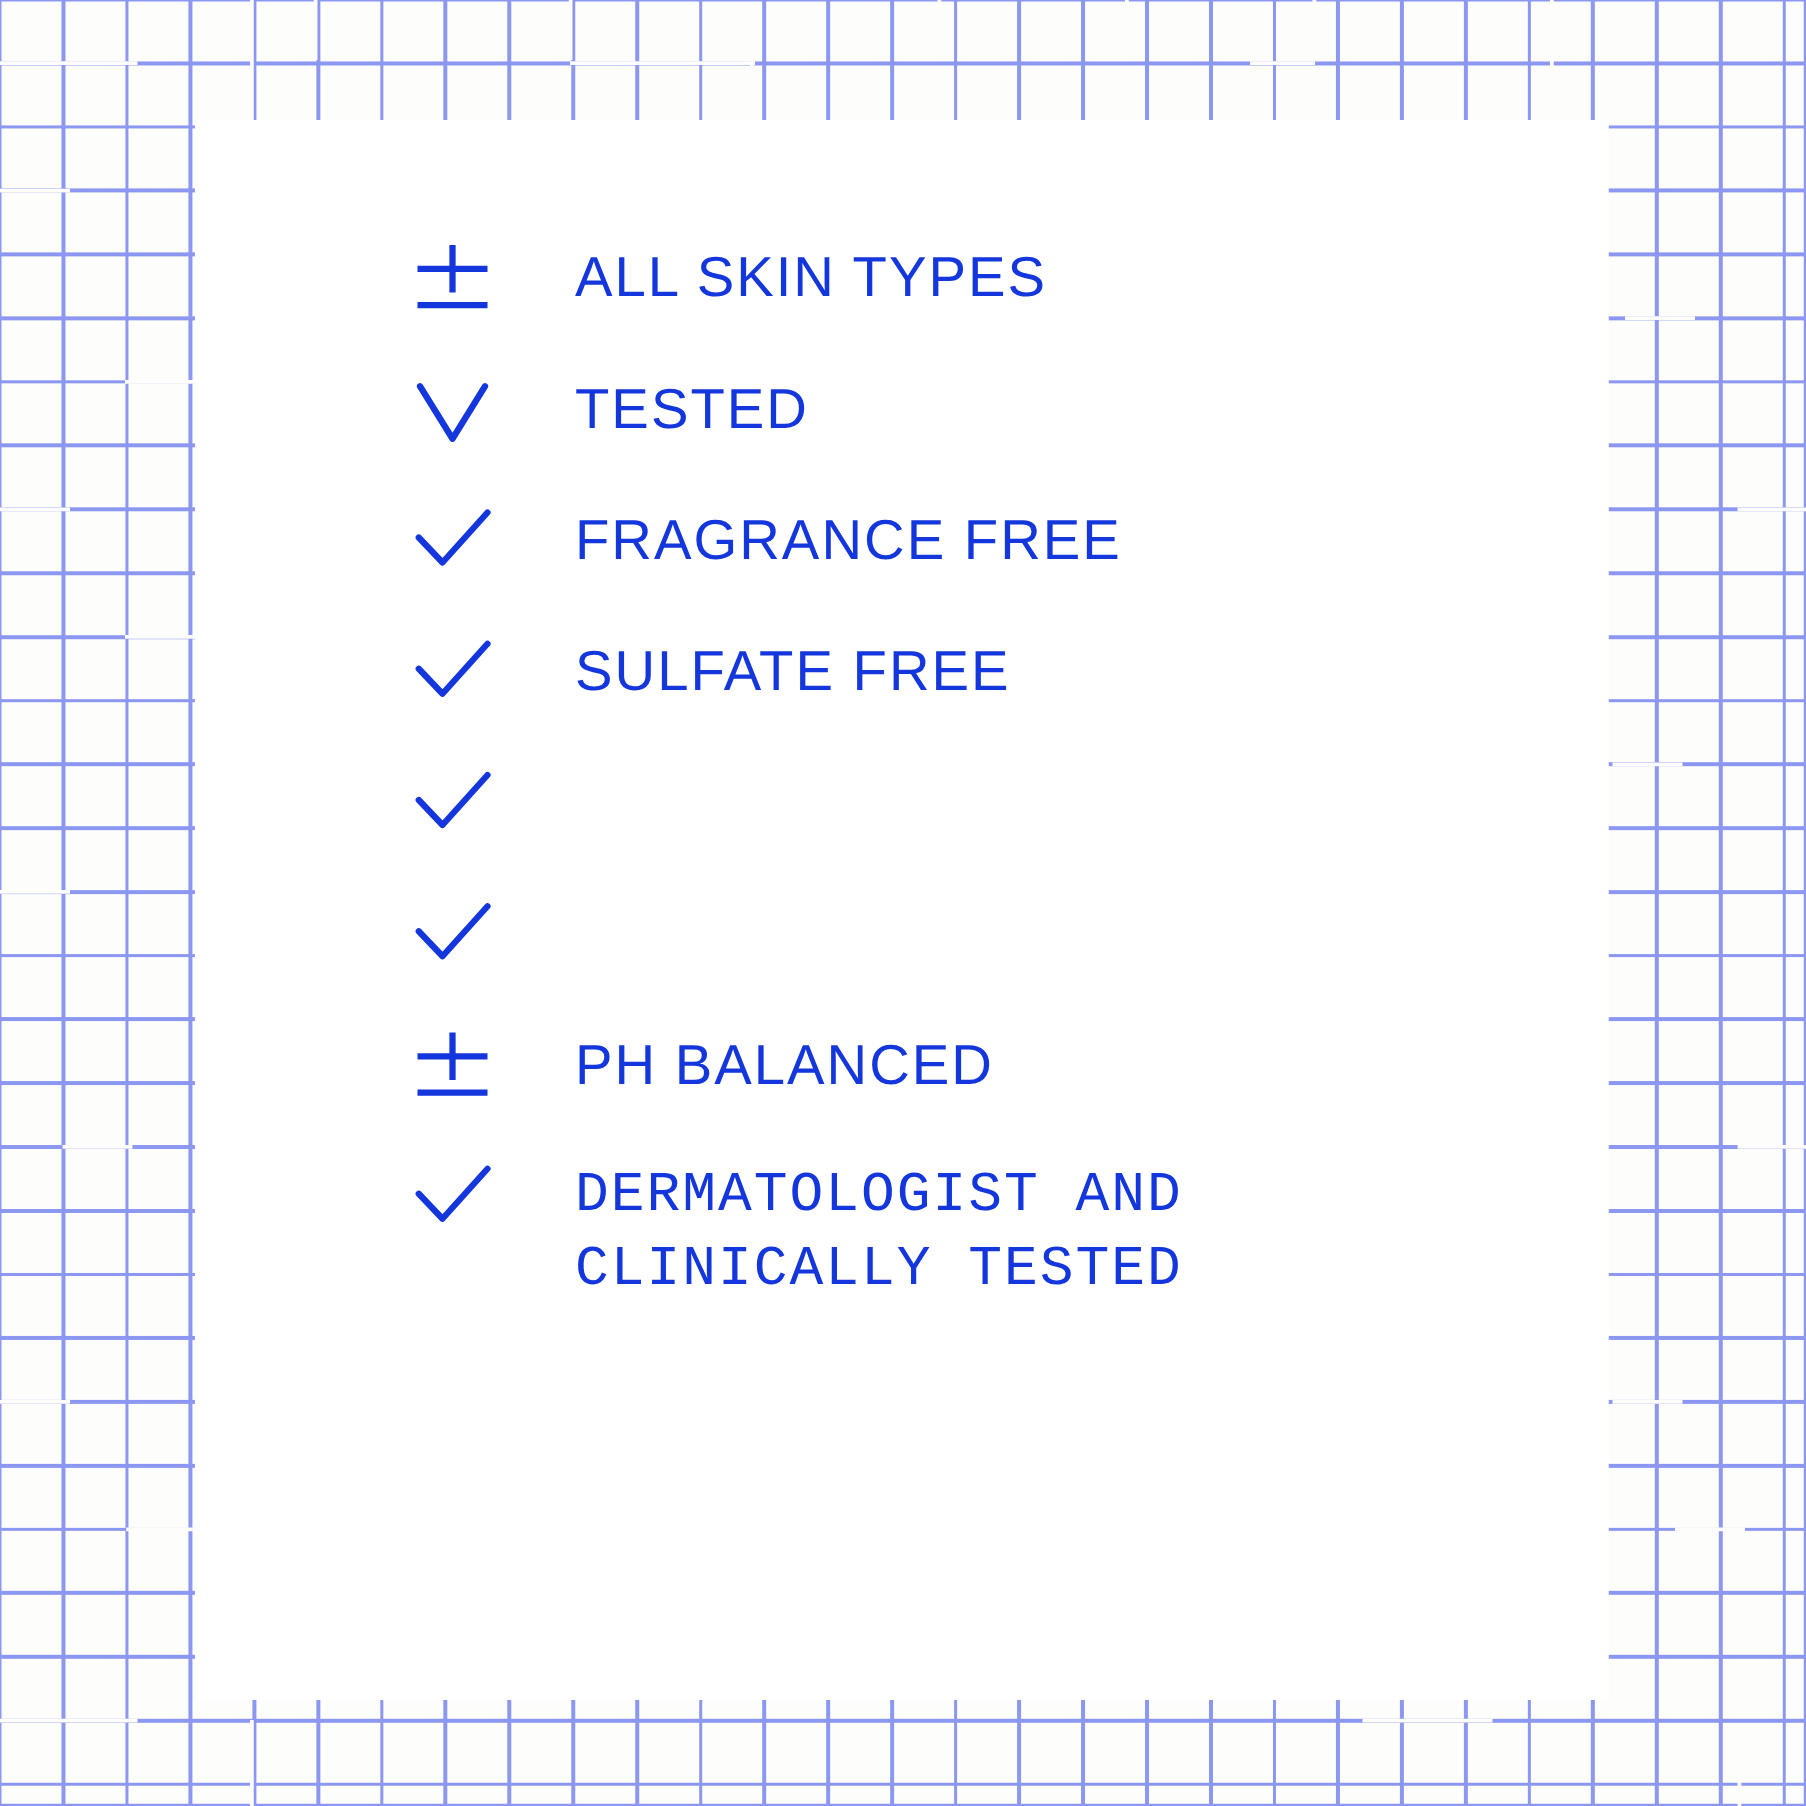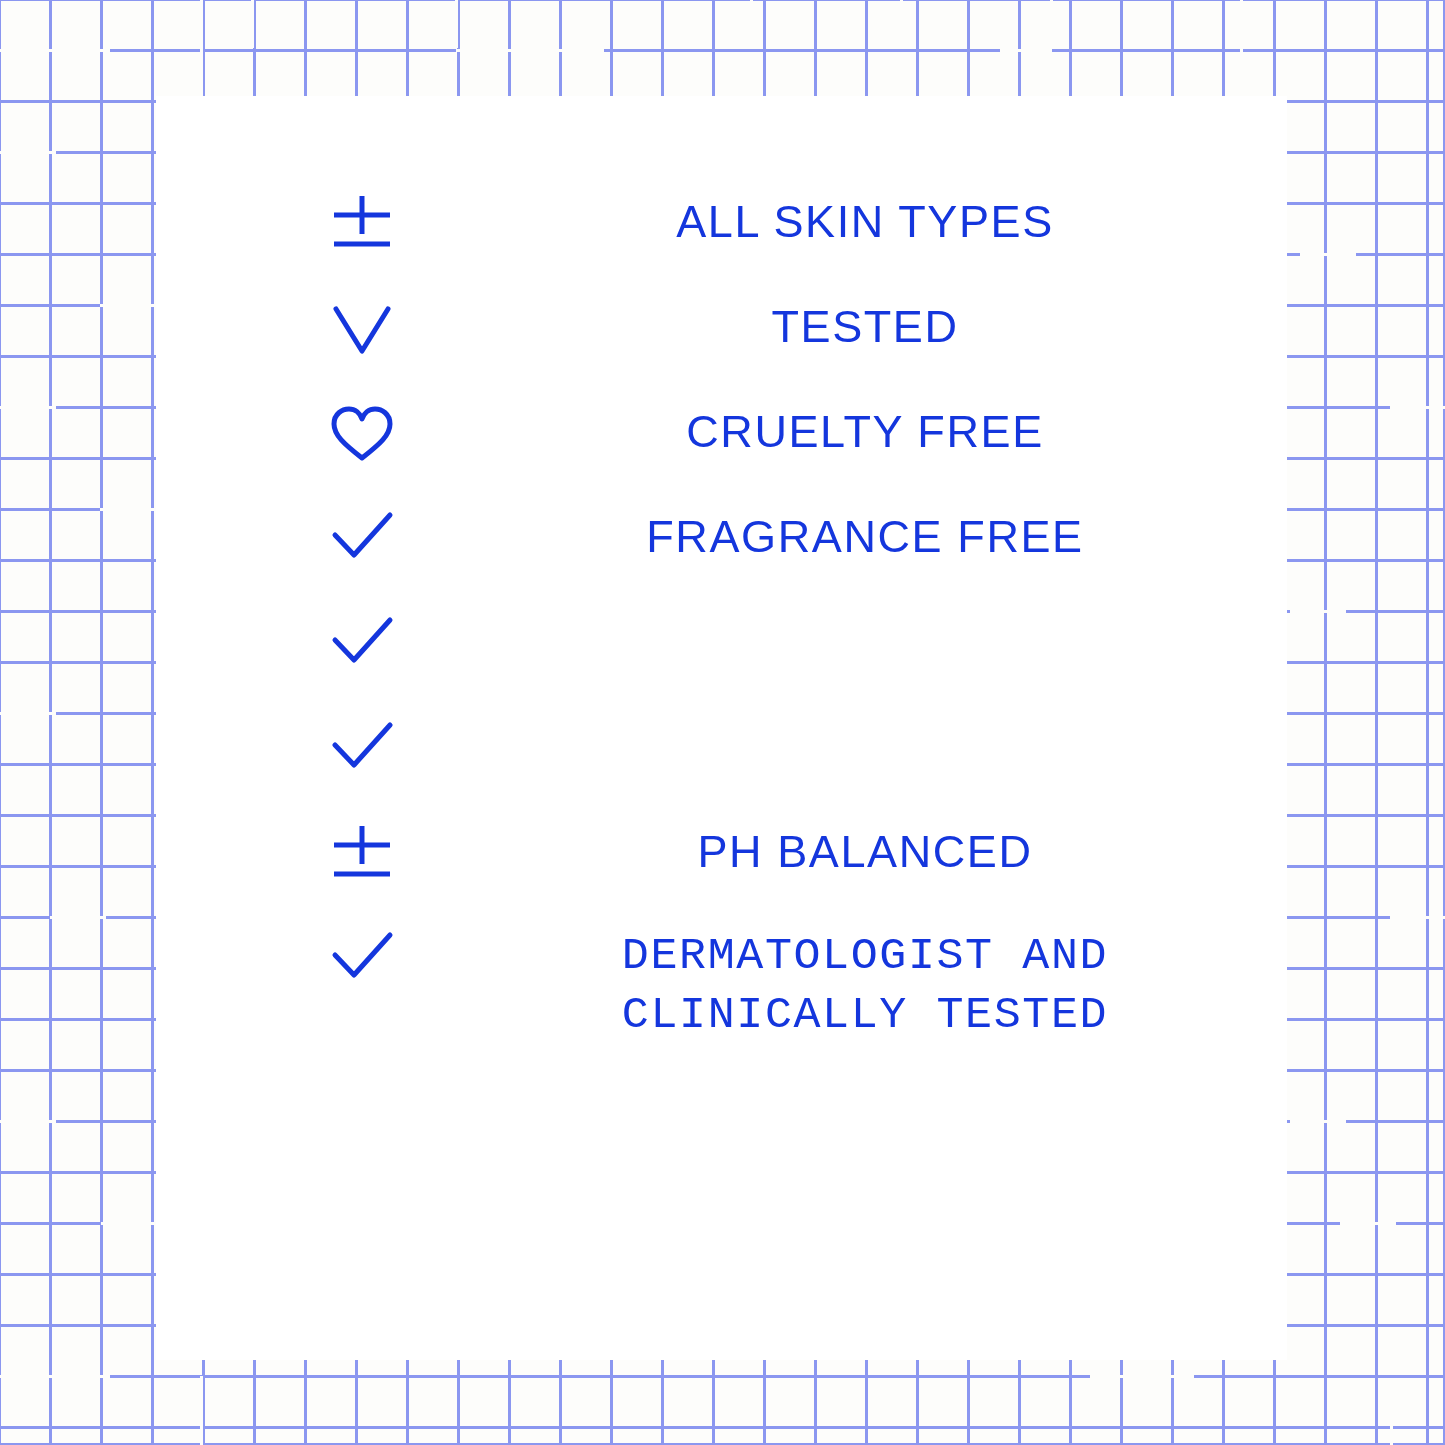--- a/index.html
+++ b/index.html
@@ -14,21 +14,20 @@
     font-family: "Liberation Sans", sans-serif;
     background: #fdfdfb;
   }
 
   #stage {
     position: relative;
     width: 1445px;
     height: 1445px;
     background: #fdfdfb;
     overflow: hidden;
-    text-align: center;
   }
 
   
   .grid-backdrop {
     position: absolute;
     inset: 0;
     background-color: #fdfdfb;
     background-image:
       repeating-linear-gradient(to right,
         #8b97f0 0px, #8b97f0 3px, transparent 3px, transparent 51px),
@@ -146,38 +145,38 @@
 
       <div class="claim-row">
         <div class="claim-icon">
           <svg width="64" height="62" viewBox="0 0 64 62" fill="none">
             <polyline points="6,10 32,52 58,10" stroke="#1436dd" stroke-width="5" stroke-linecap="round" stroke-linejoin="round"></polyline>
           </svg>
         </div>
         <div class="claim-label">TESTED</div>
       </div>
 
-      <div class="claim-row">
-        <div class="claim-icon">
-          <svg width="64" height="62" viewBox="0 0 64 62" fill="none">
-            <path d="M32 54 C 14 40, 4 31, 4 20 C 4 10, 12 5, 19 5 C 25 5, 30 9, 32 15 C 34 9, 39 5, 45 5 C 52 5, 60 10, 60 20 C 60 31, 50 40, 32 54 Z" stroke="#1436dd" stroke-width="5" stroke-linejoin="round"></path>
-          </svg>
-        </div>
-        <div class="claim-label">CRUELTY FREE</div>
-      </div>
 
       <div class="claim-row">
         <div class="claim-icon">
           <svg width="64" height="62" viewBox="0 0 64 62" fill="none">
             <polyline points="5,26 24,46 60,6" stroke="#1436dd" stroke-width="5" stroke-linecap="round" stroke-linejoin="round"></polyline>
           </svg>
         </div>
         <div class="claim-label">FRAGRANCE FREE</div>
       </div>
 
+      <div class="claim-row">
+        <div class="claim-icon">
+          <svg width="64" height="62" viewBox="0 0 64 62" fill="none">
+            <polyline points="5,26 24,46 60,6" stroke="#1436dd" stroke-width="5" stroke-linecap="round" stroke-linejoin="round"></polyline>
+          </svg>
+        </div>
+        <div class="claim-label">SULFATE FREE</div>
+      </div>
 
       <div class="claim-row">
         <div class="claim-icon">
           <svg width="64" height="62" viewBox="0 0 64 62" fill="none">
             <polyline points="5,26 24,46 60,6" stroke="#1436dd" stroke-width="5" stroke-linecap="round" stroke-linejoin="round"></polyline>
           </svg>
         </div>
       </div>
 
       <div class="claim-row">

